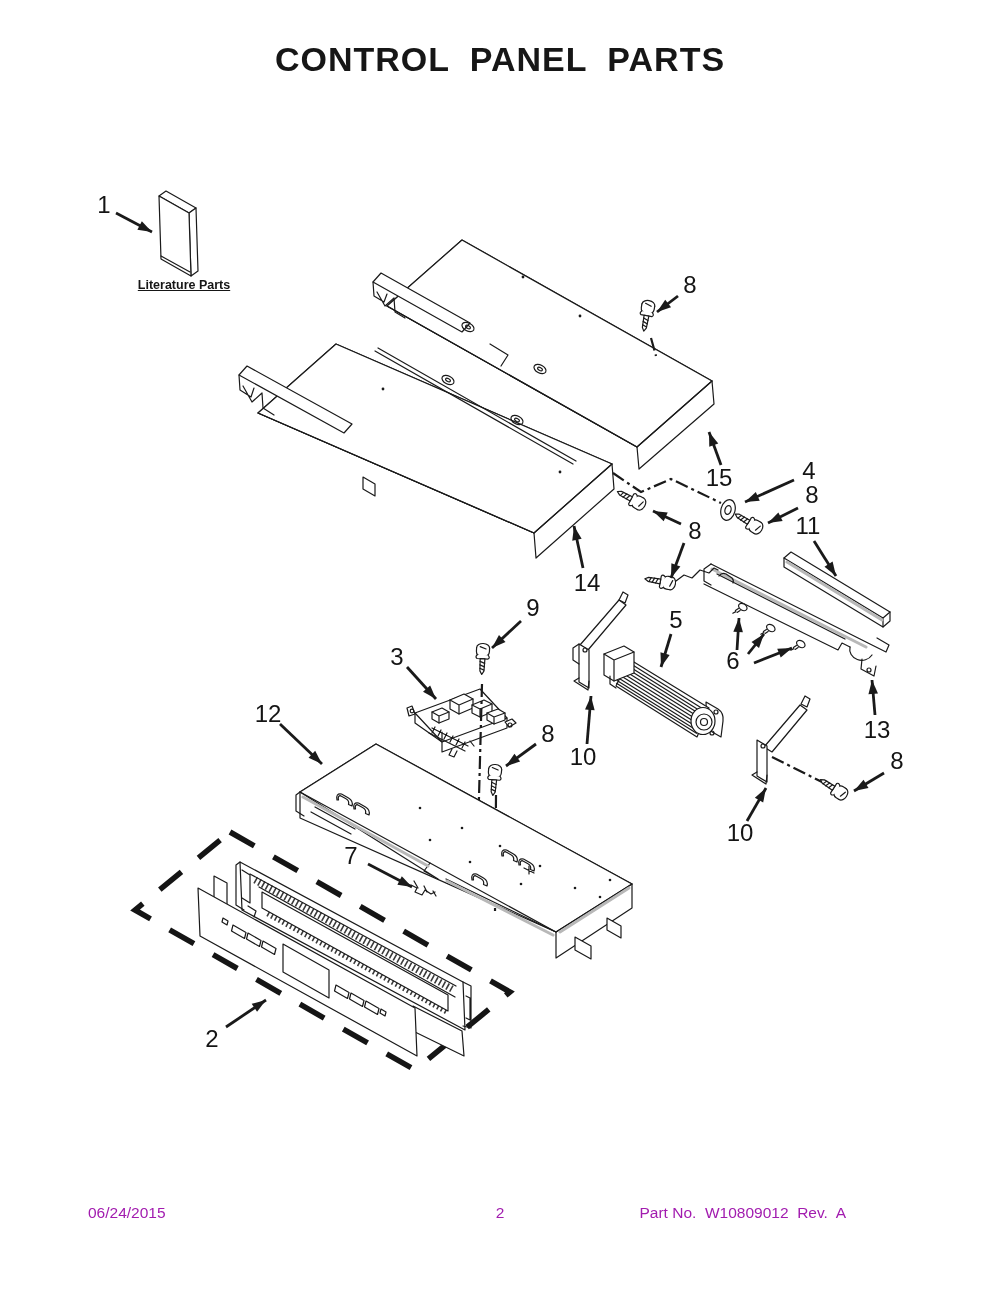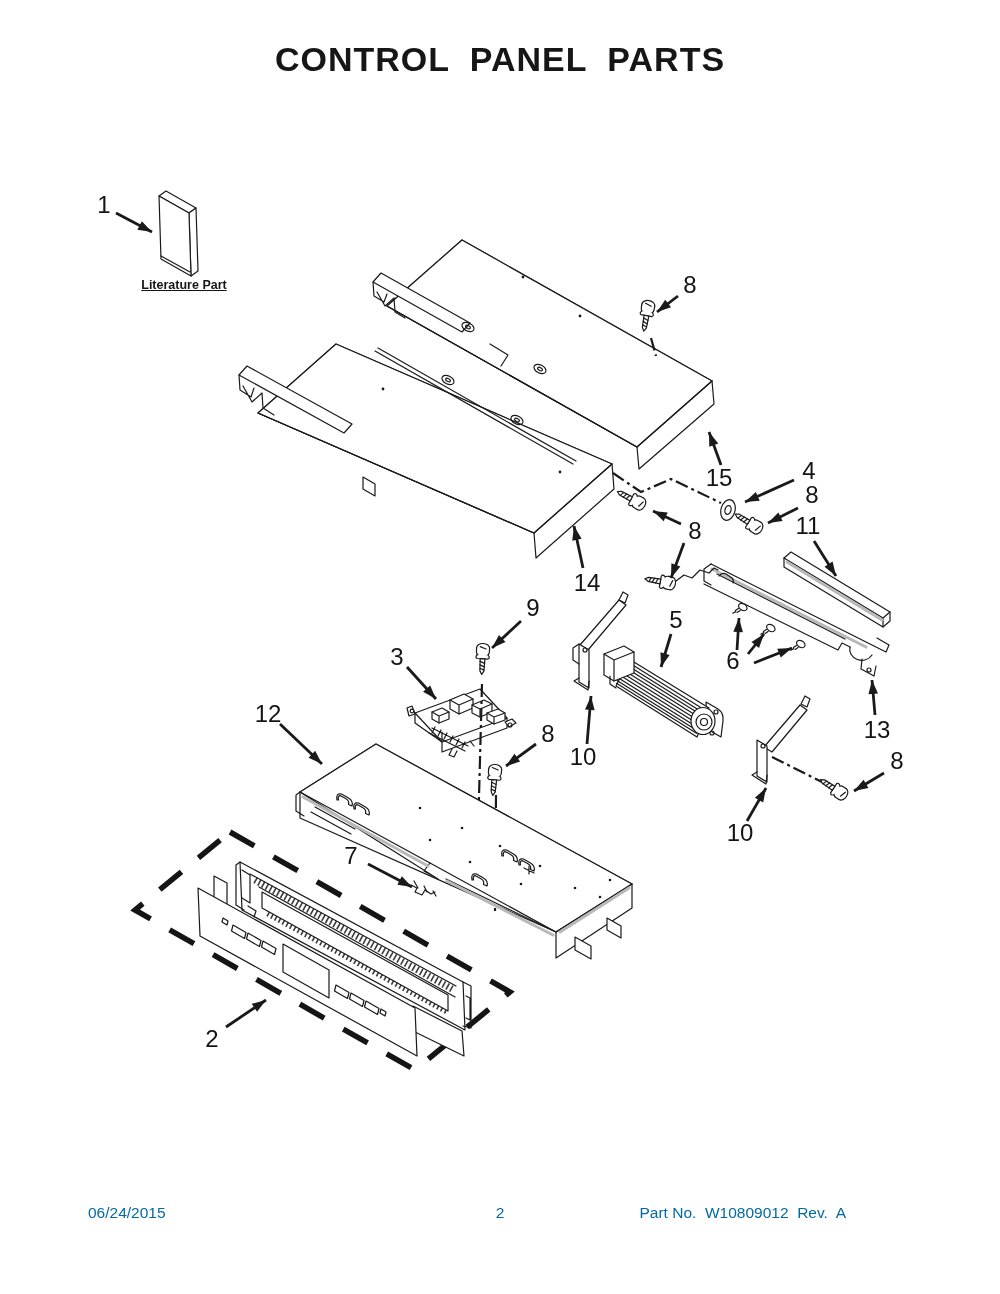--- a/index.html
+++ b/index.html
@@ -2,21 +2,21 @@
 <html><head>
 <meta charset="utf-8">
 <style>
   html,body{margin:0;padding:0;background:#fff;}
   .canvas{position:relative;width:922px;height:1294px;background:#fff;overflow:hidden;
           font-family:"Liberation Sans",sans-serif;color:#111;}
   .title{position:absolute;top:40px;left:0;width:1000px;text-align:center;
          font-size:34px;font-weight:bold;letter-spacing:1px;word-spacing:10px;color:#161616;}
   .lit-label{position:absolute;left:134px;top:278px;width:100px;text-align:center;
              font-size:12.5px;font-weight:700;text-decoration:underline;color:#161616;}
-  .footer{position:absolute;top:1204px;font-size:15.5px;color:#0369a1;white-space:pre;}
+  .footer{position:absolute;top:1204px;font-size:15.5px;color:#a21caf;white-space:pre;}
   .footer.left{left:88px;}
   .footer.center{left:0;width:1000px;text-align:center;}
   .footer.right{right:76px;}
   svg{position:absolute;left:0;top:0;}
   svg *{vector-effect:non-scaling-stroke;}
   .ln{stroke:#1a1a1a;stroke-width:1.2;fill:none;stroke-linejoin:round;stroke-linecap:round;}
   .fw{stroke:#1a1a1a;stroke-width:1.2;fill:#ffffff;stroke-linejoin:round;stroke-linecap:round;}
   .gray{stroke:#b8b8b8;stroke-width:3;fill:none;stroke-linecap:round;}
   .serr{stroke:#3a3a3a;stroke-width:7;fill:none;stroke-dasharray:1.6 2.7;}
   .dash2{stroke:#151515;stroke-width:5.5;fill:none;stroke-dasharray:28 22;}
@@ -24,21 +24,21 @@
   .arrow{stroke:#1a1a1a;stroke-width:2.8;fill:none;}
   .dot{fill:#1a1a1a;stroke:none;}
   text.callout{font-family:"Liberation Sans",sans-serif;font-size:24px;fill:#141414;text-anchor:middle;}
 </style>
 </head>
 <body>
 
 <div class="canvas">
 
   <div class="title">CONTROL PANEL PARTS</div>
-  <div class="lit-label">Literature Part</div>
+  <div class="lit-label">Literature Parts</div>
 
   <svg id="diagram-svg" width="1000" height="1294" viewBox="0 0 1000 1294">
 
     <g>
       <path class="fw" d="M159,196 L166,191 L196,208 L189,213 Z"></path>
       <path class="fw" d="M189,213 L196,208 L198,271 L191,276 Z"></path>
       <path class="fw" d="M159,196 L189,213 L191,276 L161,259 Z"></path>
       <path class="ln" d="M161,256 L190,272"></path>
     </g>
 

